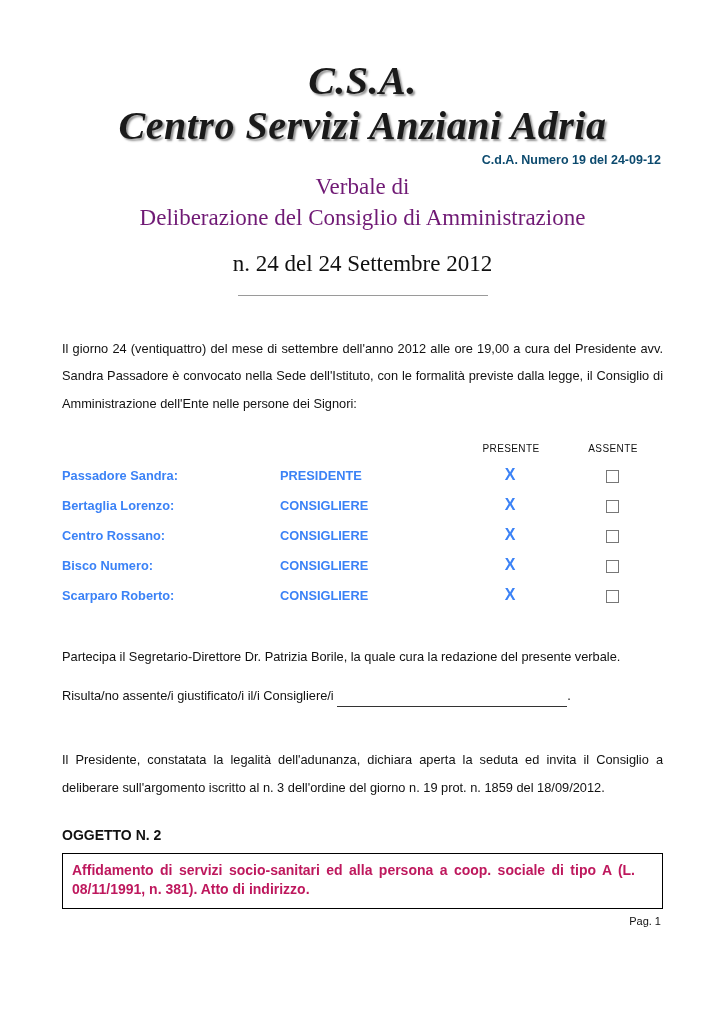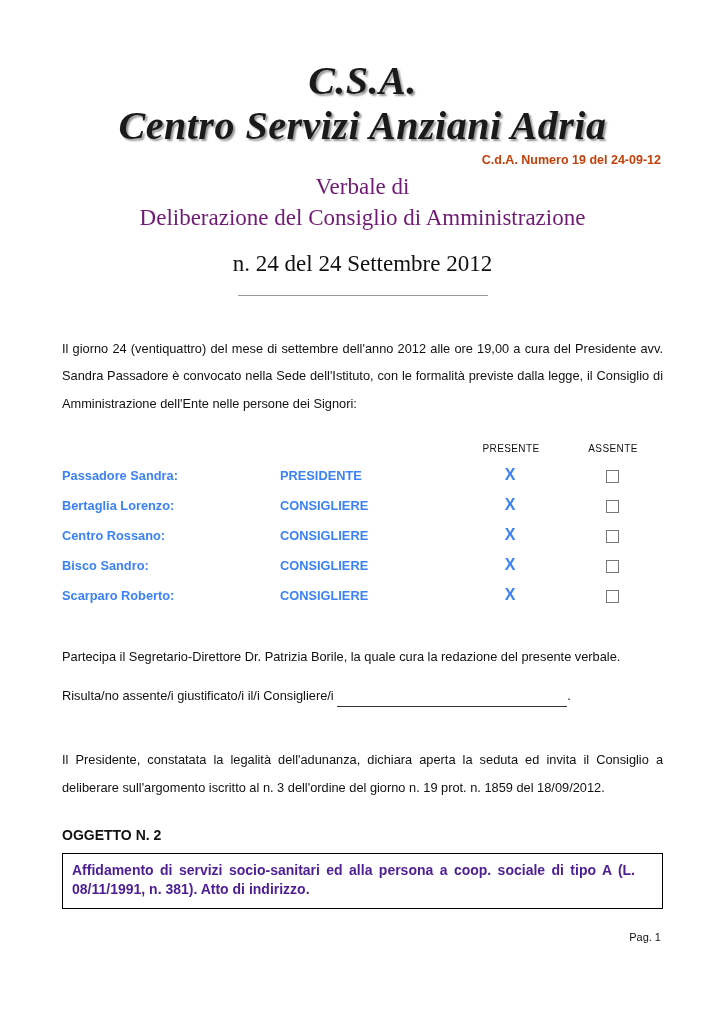--- a/index.html
+++ b/index.html
@@ -46,21 +46,21 @@
     color: #1a1a1a;
     text-shadow: 2px 2px 2px rgba(130,130,130,0.85);
     letter-spacing: 0.5px;
     margin-top: 2px;
   }
   .cda-ref {
     text-align: right;
     font-family: "Liberation Sans", sans-serif;
     font-weight: bold;
     font-size: 12.5px;
-    color: #c2410c;
+    color: #0c4a6e;
     margin-top: 4px;
     padding-right: 2px;
   }
   .subtitle {
     text-align: center;
     font-family: "Liberation Serif", serif;
     font-size: 23px;
     color: #701a75;
     line-height: 1.35;
     margin-top: 4px;
@@ -134,28 +134,28 @@
     color: #111;
     margin-top: 26px;
   }
   .oggetto-box {
     border: 1px solid #000;
     margin-top: 10px;
     padding: 7px 27px 9px 9px;
     font-size: 14px;
     font-weight: bold;
     line-height: 1.35;
-    color: #4c1d95;
+    color: #be185d;
     text-align: justify;
   }
   .page-num {
     text-align: right;
     font-size: 11px;
     color: #111;
-    margin-top: 22px;
+    margin-top: 6px;
     padding-right: 2px;
   }
   .blank-line {
     display: inline-block;
     border-bottom: 1px solid #333;
     width: 230px;
     height: 12px;
     vertical-align: bottom;
   }
 </style>
@@ -202,21 +202,21 @@
         <div class="c-pres">X</div>
         <div class="c-abs"><span class="checkbox"></span></div>
       </div>
       <div class="att-row">
         <div class="c-name">Centro Rossano:</div>
         <div class="c-role">CONSIGLIERE</div>
         <div class="c-pres">X</div>
         <div class="c-abs"><span class="checkbox"></span></div>
       </div>
       <div class="att-row">
-        <div class="c-name">Bisco Sandro:</div>
+        <div class="c-name">Bisco Numero:</div>
         <div class="c-role">CONSIGLIERE</div>
         <div class="c-pres">X</div>
         <div class="c-abs"><span class="checkbox"></span></div>
       </div>
       <div class="att-row">
         <div class="c-name">Scarparo Roberto:</div>
         <div class="c-role">CONSIGLIERE</div>
         <div class="c-pres">X</div>
         <div class="c-abs"><span class="checkbox"></span></div>
       </div>

